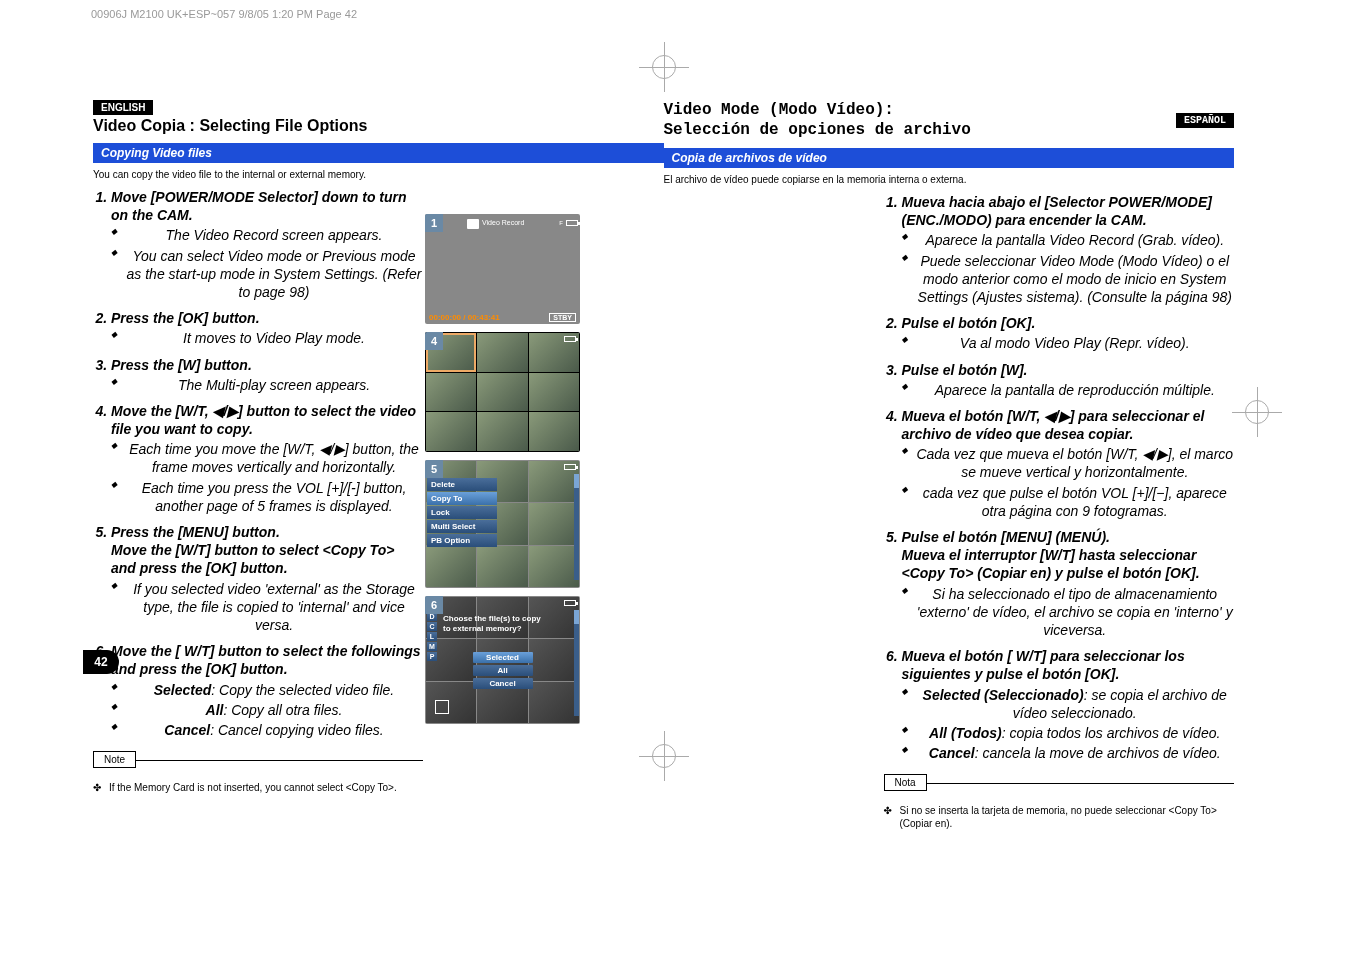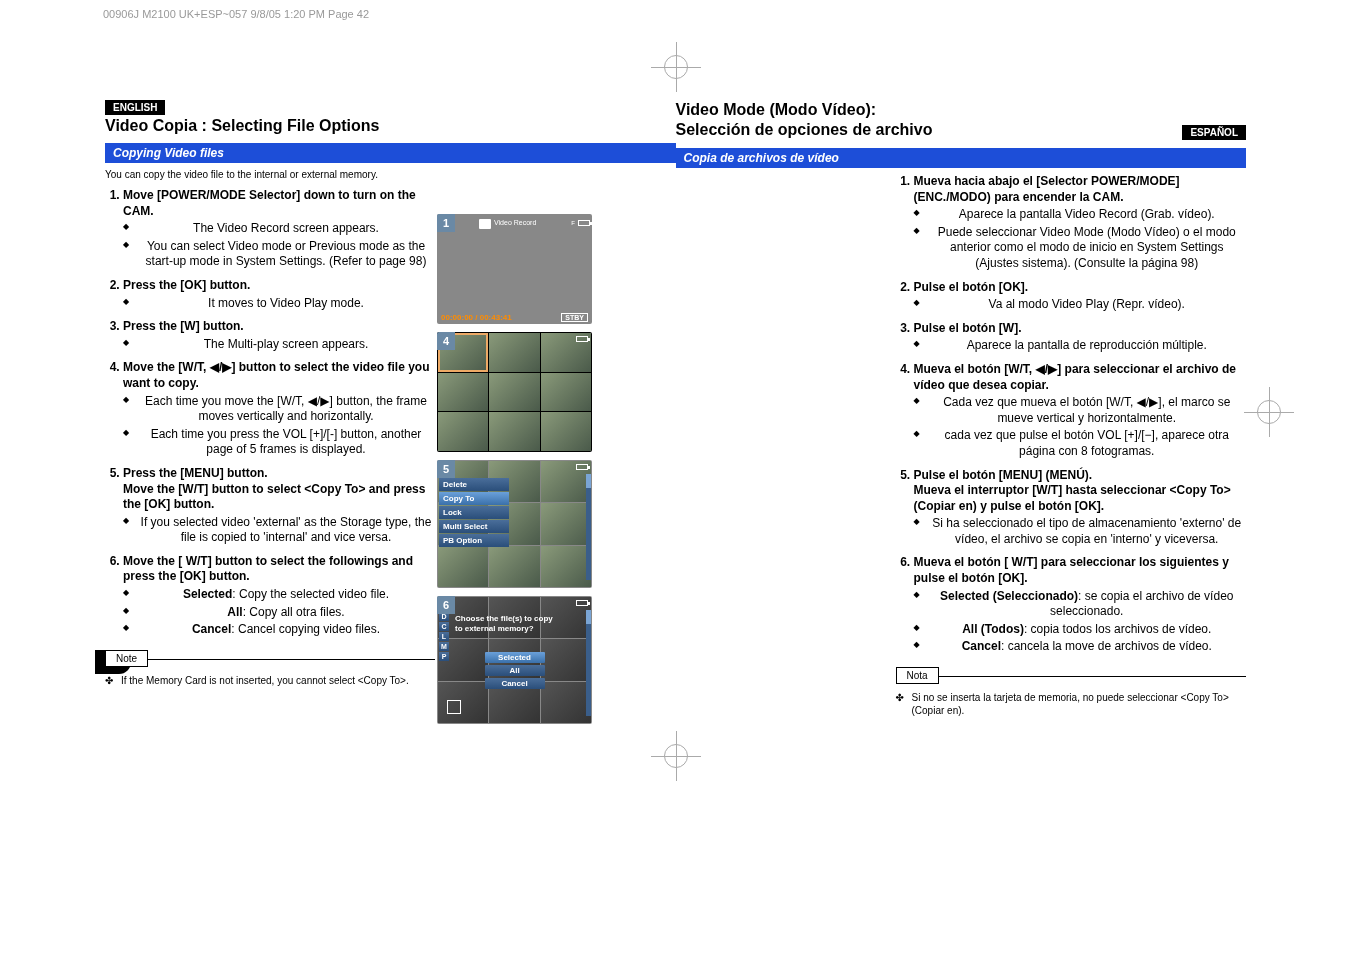--- a/index.html
+++ b/index.html
@@ -8,21 +8,21 @@
       font-size: 9px;
       background: #fff;
       width: 1351px;
       height: 954px;
       position: relative;
       color: #000;
     }
     .page-container {
       position: absolute;
       top: 0;
-      left: 97px;
+      left: 85px;
       width: 1157px;
       height: 779px;
     }
     .header-line {
       font-size: 11px;
       color: #999;
       padding: 8px 0 2px 6px;
     }
     .trim-marks {
       position: absolute;
@@ -75,21 +75,21 @@
       font-size: 10px;
       font-weight: bold;
       padding: 2px 8px;
     }
     .title-row-left { display: flex; align-items: flex-start; gap: 6px; }
     .title-left {
       font-size: 16px;
       font-weight: bold;
       margin-top: 2px;
     }
-    .title-row-right { display: flex; justify-content: space-between; align-items: flex-end; }
+    .title-row-right { display: flex; justify-content: space-between; align-items: center; font-family: Liberation Mono, monospace; }
     .title-right {
       font-size: 16px;
       font-weight: bold;
       line-height: 1.25;
     }
     .subhead {
       background: #1d4ed8;
       color: #fff;
       font-style: italic;
       font-weight: bold;
@@ -167,21 +167,21 @@
     .panel6 .grid { position:absolute; top:0; left:0; right:0; height:128px; display:grid; grid-template-columns: repeat(3,1fr); grid-template-rows: repeat(3,1fr); gap:1px; padding:1px; }
     .panel6 .grid .cell { background: linear-gradient(135deg,#555,#333); }
     .panel6 .sidemenu { position:absolute; top:16px; left:2px; width:10px; }
     .panel6 .sidemenu div { background: linear-gradient(#4a6e9a,#2a4e7a); color:#fff; font-size:7px; font-weight:bold; text-align:center; margin-bottom:1px; padding:1px 0; }
     .panel6 .msg { position:absolute; top:18px; left:18px; color:#fff; font-size:8px; font-weight:bold; line-height:1.2; }
     .panel6 .opts { position:absolute; top:56px; left:50%; transform:translateX(-50%); width:60px; }
     .panel6 .opts div { background: linear-gradient(#4a6e9a,#2a4e7a); color:#fff; font-size:8px; font-weight:bold; text-align:center; margin-bottom:2px; padding:1px 0; border-radius:1px; }
     .panel6 .opts .hl { background: linear-gradient(#6aa0da,#3a70aa); }
     .panel6 .card { position:absolute; bottom:10px; left:10px; width:14px; height:14px; border:1px solid #fff; }
     ol.steps { list-style: decimal; padding-left: 18px; }
-    ol.steps > li { font-size: 12px; font-weight: bold; margin-bottom: 8px; line-height: 1.3; }
+    ol.steps > li { font-size: 14px; font-weight: bold; margin-bottom: 8px; line-height: 1.3; font-style: italic; }
     ol.steps > li .sub { font-weight: normal; margin-top: 2px; }
     ul.diamond { list-style: none; padding-left: 0; text-align: center; }
     ul.diamond li { font-weight: normal; position: relative; padding-left: 14px; margin: 2px 0; line-height: 1.3; }
     ul.diamond li::before { content: '◆'; position: absolute; left: 0; font-size: 8px; top: 1px; }
     .left-text-area { width: 330px; }
     .right-text-area { flex: 1; padding-left: 220px; }
     .note-box {
       margin-top: 12px;
     }
     .note-label {
@@ -189,21 +189,21 @@
       border: 1px solid #000;
       padding: 2px 10px;
       font-size: 10px;
       background:#fff;
       position: relative;
       z-index:1;
     }
     .note-divider {
       border-top: 1px solid #000;
       margin-top: -8px;
-      padding-top: 14px;
+      padding-top: 20px;
     }
     .note-item {
       position: relative;
       padding-left: 16px;
       font-size: 10px;
       line-height: 1.3;
     }
     .note-item::before {
       content: '✤';
       position: absolute;
@@ -311,20 +311,21 @@
 
     <div class="col col-right">
       <div class="title-row-right">
         <div class="title-right">
           <span>Video Mode (Modo Vídeo):</span><br>
           <span>Selección de opciones de archivo</span>
         </div>
         <div><span class="lang-tag">ESPAÑOL</span></div>
       </div>
       <div class="subhead">Copia de archivos de vídeo</div>
+      <div class="intro">El archivo de vídeo puede copiarse en la memoria interna o externa.</div>
       <div class="right-body">
         <div class="right-text-area">
           <ol class="steps">
             <li>
               <span>Mueva hacia abajo el [Selector POWER/MODE] (ENC./MODO) para encender la CAM.</span>
               <ul class="diamond sub">
                 <li>Aparece la pantalla Video Record (Grab. vídeo).</li>
                 <li>Puede seleccionar Video Mode (Modo Vídeo) o el modo anterior como el modo de inicio en System Settings (Ajustes sistema). (Consulte la página 98)</li>
               </ul>
             </li>
@@ -337,21 +338,21 @@
             <li>
               <span>Pulse el botón [W].</span>
               <ul class="diamond sub">
                   <li>Aparece la pantalla de reproducción múltiple.</li>
                 </ul>
             </li>
             <li>
               <span>Mueva el botón [W/T, ◀/▶] para seleccionar el archivo de vídeo que desea copiar.</span>
               <ul class="diamond sub">
                 <li>Cada vez que mueva el botón [W/T, ◀/▶], el marco se mueve vertical y horizontalmente.</li>
-                <li>cada vez que pulse el botón VOL [+]/[−], aparece otra página con 8 fotogramas.</li>
+                <li>cada vez que pulse el botón VOL [+]/[−], aparece otra página con 9 fotogramas.</li>
               </ul>
             </li>
             <li>
               <span style="white-space:pre-line;">Pulse el botón [MENU] (MENÚ).
 Mueva el interruptor [W/T] hasta seleccionar &lt;Copy To&gt; (Copiar en) y pulse el botón [OK].</span>
               <ul class="diamond sub">
                   <li>Si ha seleccionado el tipo de almacenamiento 'externo' de vídeo, el archivo se copia en 'interno' y viceversa.</li>
                 </ul>
             </li>
             <li>

